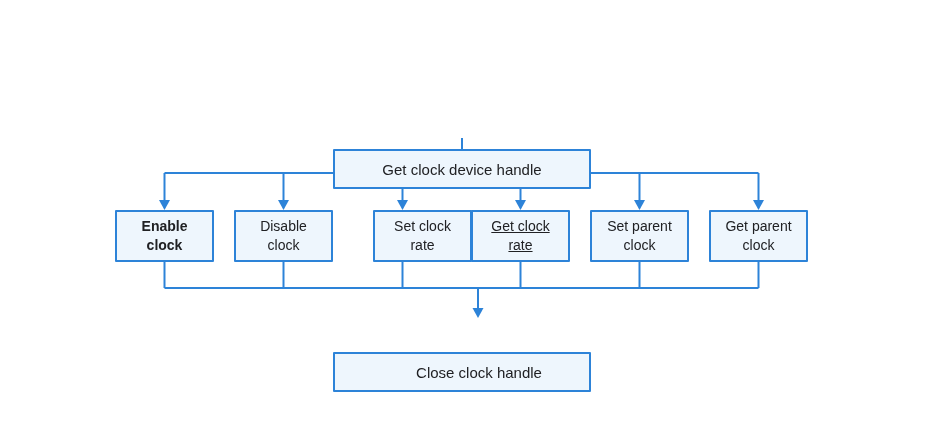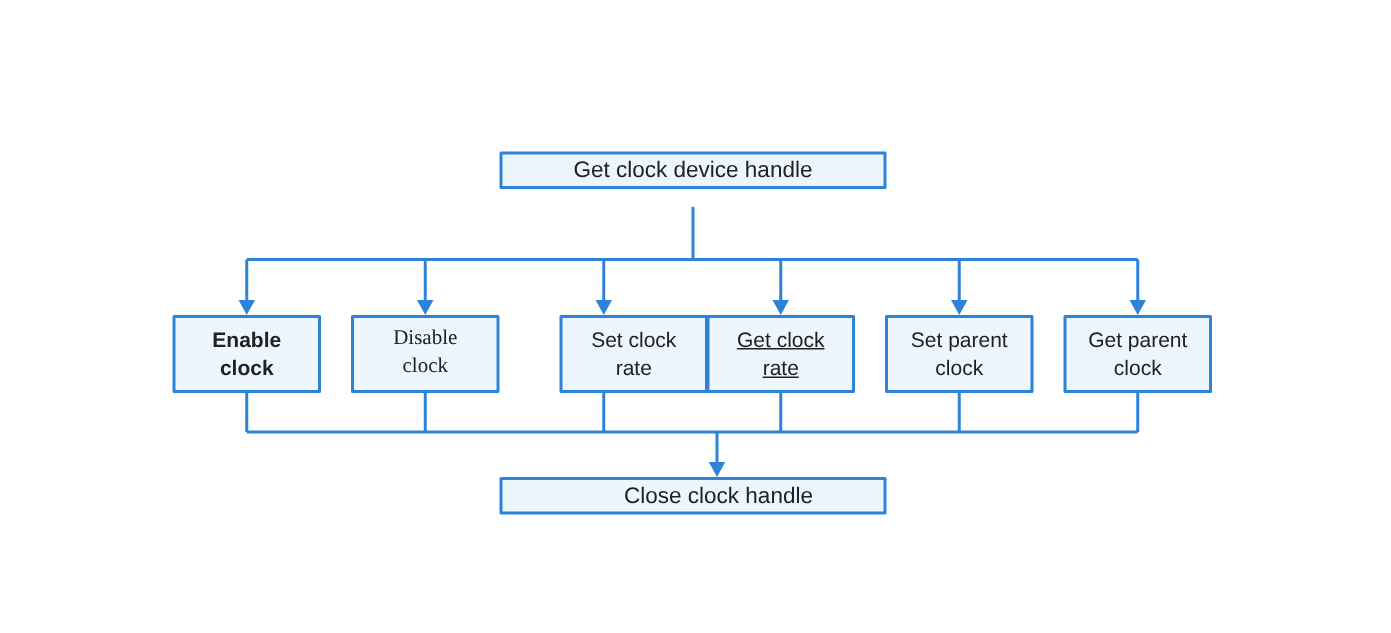--- a/index.html
+++ b/index.html
@@ -34,33 +34,34 @@
     border-radius: 1px;
     display: flex;
     align-items: center;
     justify-content: center;
     text-align: center;
     color: var(--text);
     white-space: pre-line;
   }
   .node-wide {
     width: 258px;
-    height: 25px;
+    height: 40px;
     font-size: 15px;
+    margin-top: 48px;
   }
   .node-small {
     width: 99px;
     height: 52px;
     font-size: 14px;
     line-height: 1.35;
   }
   #node-top    { left: 333px; top: 101px; }
-  #node-bottom { left: 333px; top: 318px; padding-left: 34px; }
+  #node-bottom { left: 333px; top: 304px; padding-left: 34px; }
   #node-m0 { left: 115px; top: 210px; font-weight: bold; }
-  #node-m1 { left: 234px; top: 210px; font-family: Liberation Serif, serif; }
+  #node-m1 { left: 234px; top: 210px; }
   #node-m2 { left: 353px; top: 210px; margin-left: 20px; }
   #node-m3 { left: 471px; top: 210px; text-decoration: underline; }
   #node-m4 { left: 590px; top: 210px; justify-content: center; }
   #node-m5 { left: 709px; top: 210px; }
 </style>
 </head>
 <body>
 
 <div class="canvas">
 

